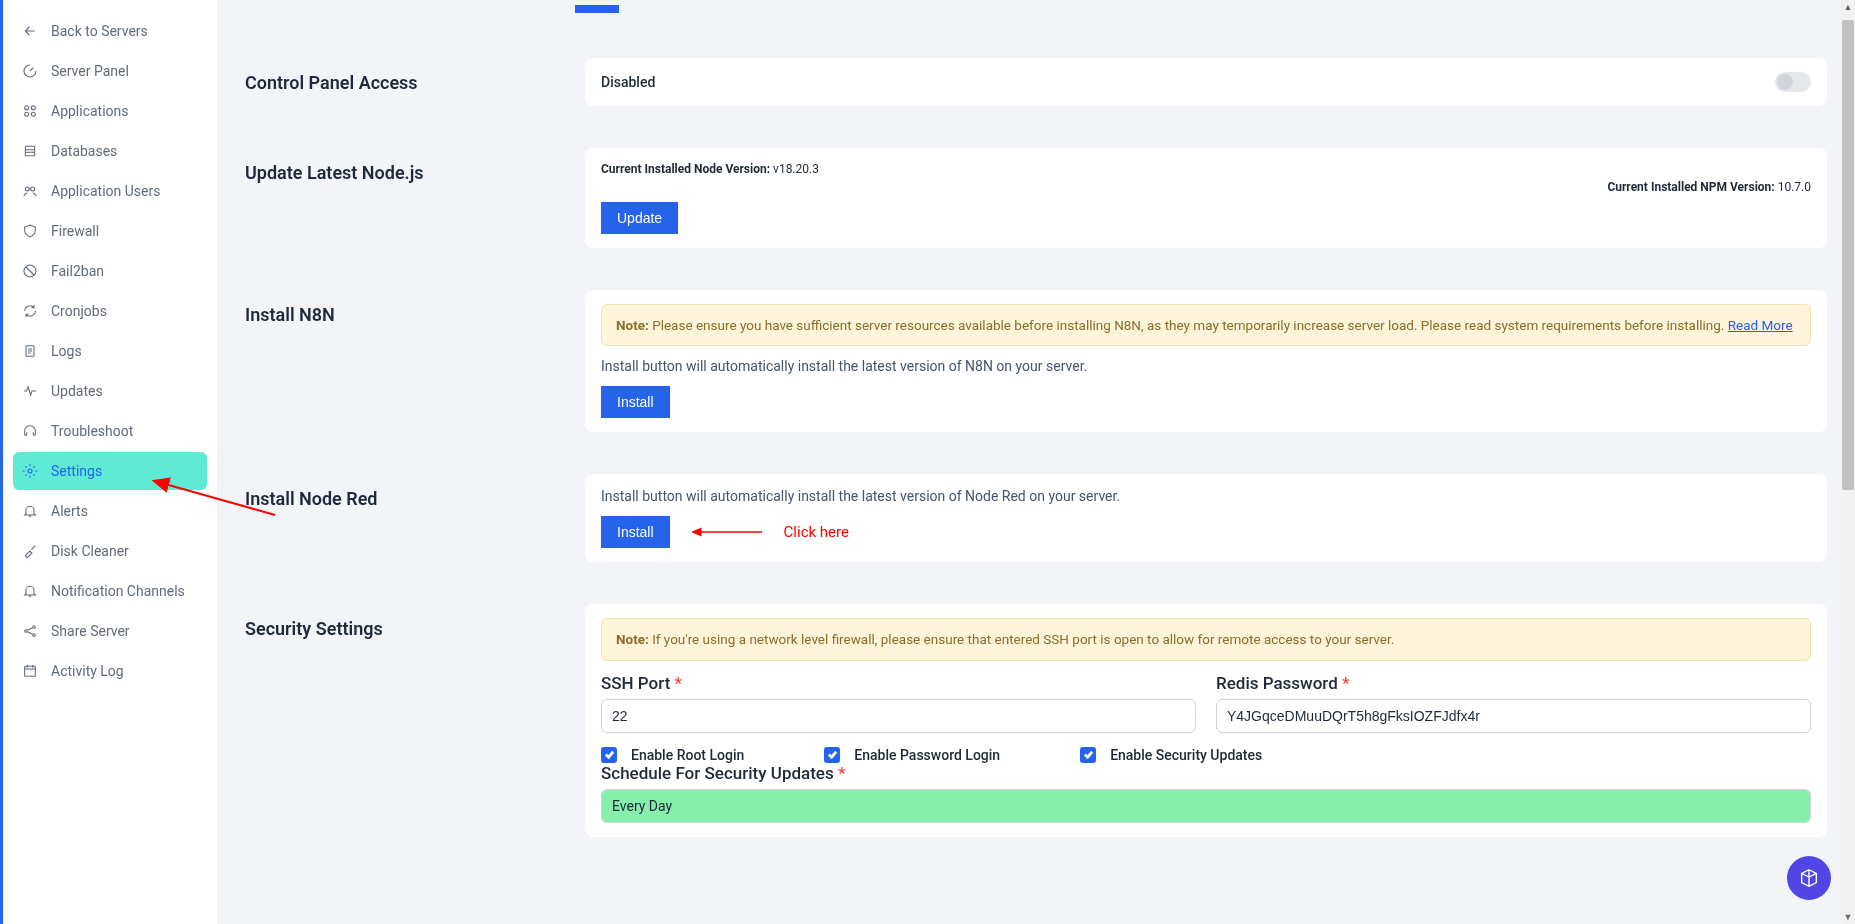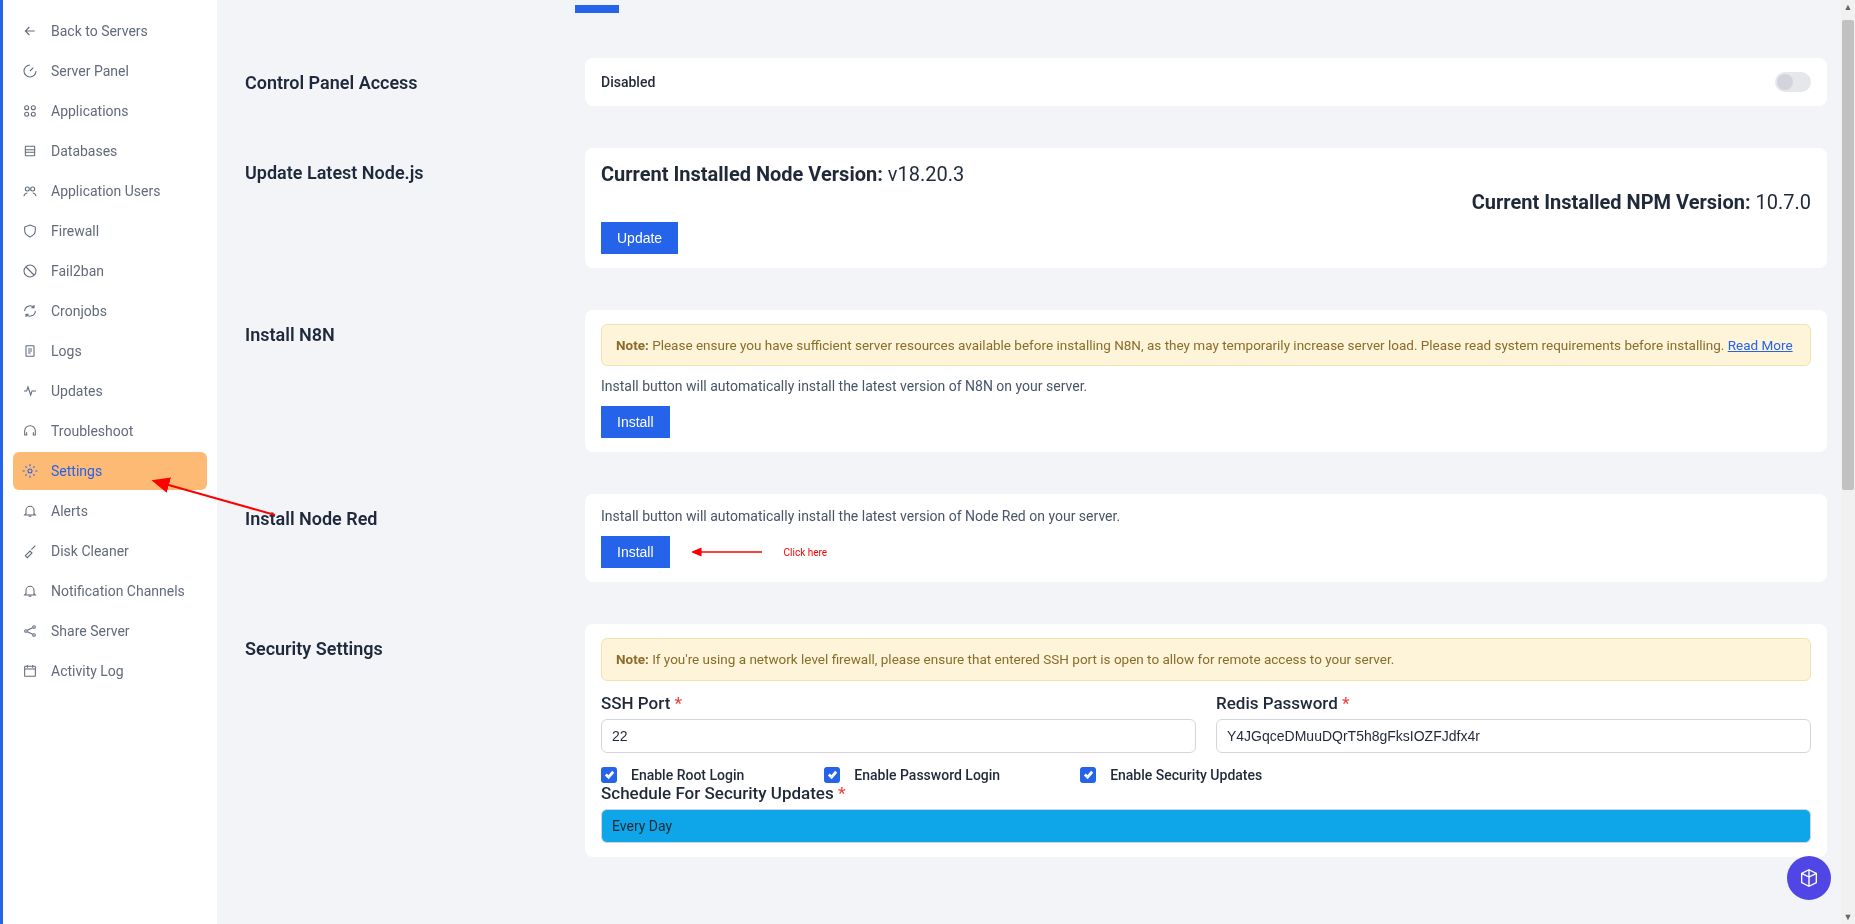--- a/index.html
+++ b/index.html
@@ -1,50 +1,50 @@
 <!DOCTYPE html>
 <html><head>
 <meta charset="utf-8">
 <style>
 * { box-sizing: border-box; margin: 0; padding: 0; }
 body { font-family: -apple-system, BlinkMacSystemFont, "Segoe UI", Roboto, sans-serif; background: #f3f4f8; color: #1f2937; font-size: 14px; }
 .layout { display: flex; min-height: 100vh; }
 .sidebar { width: 217px; background: #fff; padding: 10px; border-left: 3px solid #2563eb; }
 .nav-item { display: flex; align-items: center; gap: 12px; padding: 10px 8px; color: #616b7a; font-size: 14px; cursor: pointer; border-radius: 6px; margin: 2px 0; }
-.nav-item.active { background: #fdba74; color: #2563eb; }
+.nav-item.active { background: #5eead4; color: #2563eb; }
 .nav-item .icon { width: 18px; height: 18px; display: flex; align-items: center; justify-content: center; }
 .nav-item .icon svg { width: 16px; height: 16px; stroke: currentColor; fill: none; stroke-width: 1.6; }
 .main { flex: 1; padding: 0 28px 30px 28px; overflow: auto; }
 .section { display: flex; gap: 40px; margin-top: 42px; }
 .section-title { width: 300px; font-size: 18px; font-weight: 600; color: #1e293b; padding-top: 14px; }
 .section-body { flex: 1; background: #fff; border-radius: 8px; padding: 14px 16px; }
 .btn-primary { background: #2563eb; color: #fff; border: none; padding: 8px 16px; border-radius: 0; font-size: 14px; cursor: pointer; }
 .note-box { background: #fdf4d9; border: 1px solid #f0e3b0; border-radius: 6px; padding: 10px 14px; color: #8a6d2b; font-size: 13.5px; line-height: 1.5; margin-bottom: 12px; }
 .note-box strong { font-weight: 700; }
 .note-box a { color: #2563eb; text-decoration: underline; }
 .desc { color: #475569; font-size: 14px; margin-bottom: 12px; }
-.kv { color: #1f2937; font-size: 20px; margin-bottom: 4px; }
+.kv { color: #1f2937; font-size: 12px; margin-bottom: 4px; }
 .kv strong { font-weight: 700; }
 .toggle { position: relative; width: 36px; height: 20px; background: #e5e7eb; border-radius: 999px; cursor: pointer; }
 .toggle::after { content: ""; position: absolute; left: 2px; top: 2px; width: 16px; height: 16px; background: #d1d5db; border-radius: 50%; }
 .row-flex { display: flex; align-items: center; justify-content: space-between; }
 .form-row { display: flex; gap: 20px; margin-bottom: 14px; }
 .form-col { flex: 1; }
 .label { font-size: 17px; color: #1f2937; font-weight: 500; margin-bottom: 6px; display: block; }
 .req { color: #ef4444; }
 .input { width: 100%; border: 1px solid #d1d5db; border-radius: 6px; padding: 8px 10px; font-size: 14px; color: #1f2937; }
 .checks-row { display: flex; gap: 80px; }
 .check-item { display: flex; align-items: center; gap: 14px; }
 .checkbox { width: 16px; height: 16px; background: #2563eb; border-radius: 3px; display: flex; align-items: center; justify-content: center; cursor: pointer; }
 .checkbox svg { width: 11px; height: 11px; stroke: #fff; stroke-width: 3; fill: none; }
-.select { width: 100%; border: 1px solid #d1d5db; border-radius: 6px; padding: 8px 10px; font-size: 14px; color: #1f2937; background: #0ea5e9; position: relative; }
+.select { width: 100%; border: 1px solid #d1d5db; border-radius: 6px; padding: 8px 10px; font-size: 14px; color: #1f2937; background: #86efac; position: relative; }
 .fab { position: fixed; right: 24px; bottom: 24px; width: 44px; height: 44px; background: #4f46e5; border-radius: 50%; display: flex; align-items: center; justify-content: center; cursor: pointer; }
 .fab svg { width: 22px; height: 22px; stroke: #fff; fill: none; stroke-width: 1.5; }
 .arrow-red { position: absolute; pointer-events: none; }
-.red-text { color: #ff0000; font-size: 10px; }
+.red-text { color: #ff0000; font-size: 15px; }
 .top-btn-stub { margin-left: 330px; }
 .scrollbar-stub { position: fixed; right: 0; top: 0; width: 14px; height: 100vh; background: #f1f1f1; }
 .scrollbar-thumb { position: absolute; right: 1px; top: 20px; width: 12px; height: 470px; background: #c1c1c1; border-radius: 2px; }
 .scrollbar-arrow { position: absolute; right: 0; width: 14px; height: 14px; display:flex; align-items:center; justify-content:center; font-size:9px; color:#666; }
 </style>
 </head>
 <body>
 
 <div class="layout">
   <div class="sidebar">

